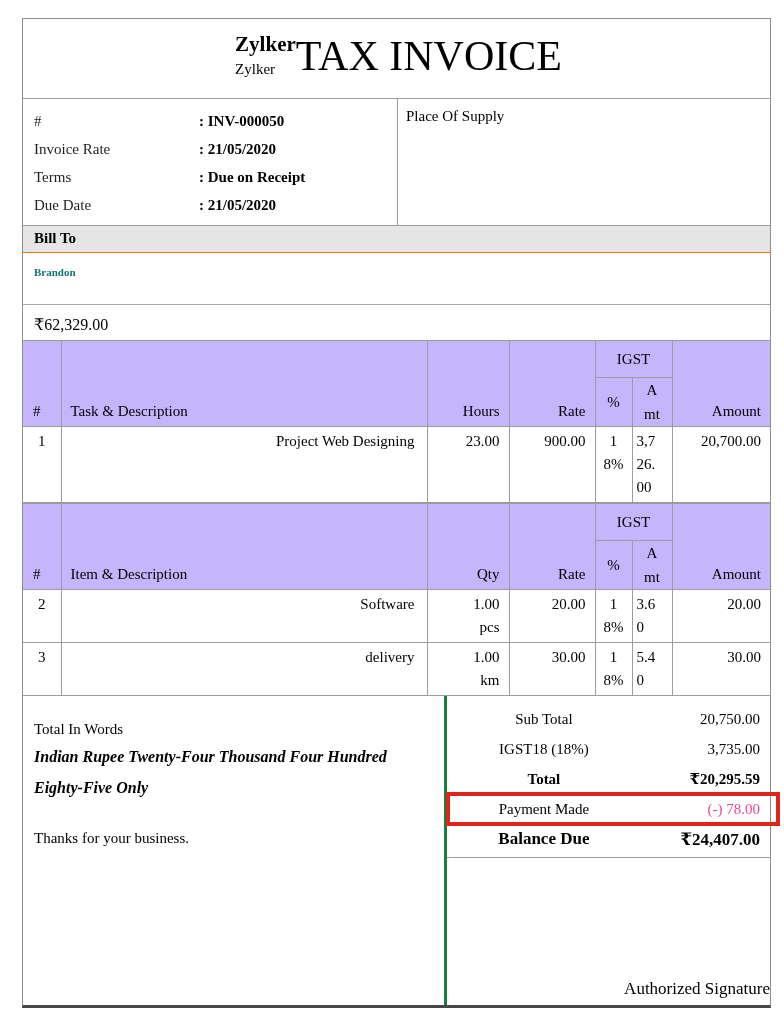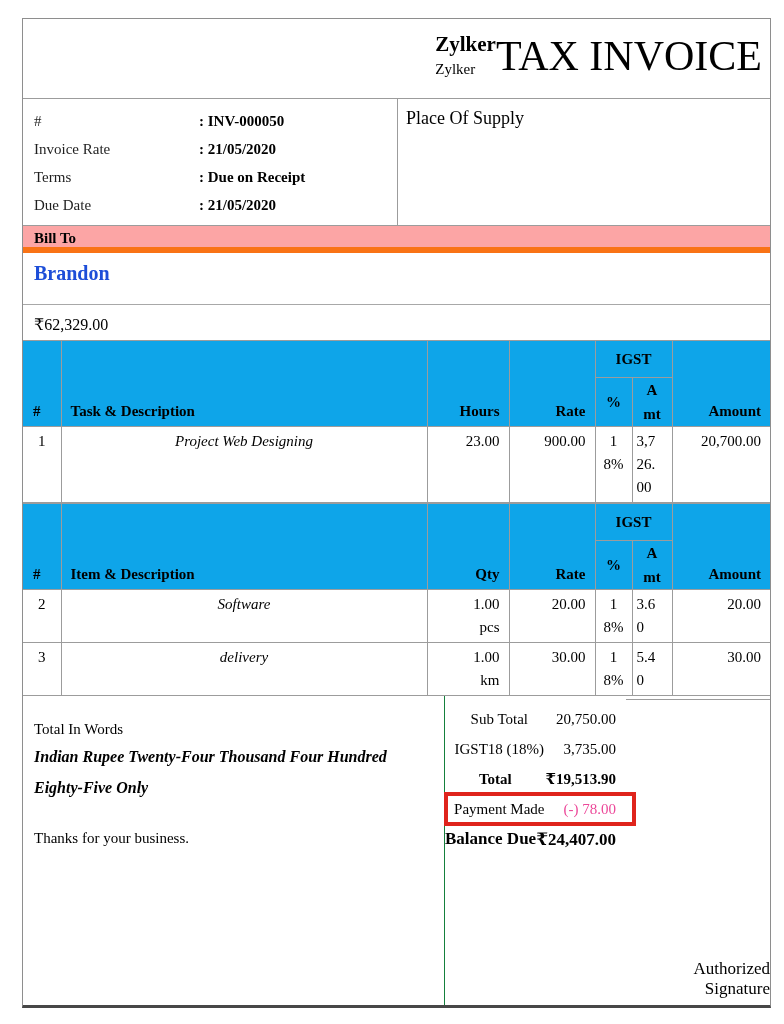--- a/index.html
+++ b/index.html
@@ -10,66 +10,66 @@
     color:#000;
   }
   .invoice {
     position:absolute; left:22px; top:18px; width:749px; height:990px;
     border:1px solid #8e8e8e;
     border-bottom:3px solid #474747;
     background:#fff;
     display:flex; flex-direction:column;
   }
   
-  .header { height:80px; border-bottom:1px solid #9c9c9c; display:flex; justify-content:flex-end; flex-shrink:0; }
+  .header { height:80px; border-bottom:1px solid #9c9c9c; display:flex; justify-content:center; flex-shrink:0; }
   .company { padding:13px 0 0 12px; }
   .company-name { font-size:21px; font-weight:bold; }
   .company-sub  { font-size:15px; margin-top:4px; }
   .doc-title { font-size:42px; line-height:1; padding:16px 8px 0 0; white-space:nowrap; }
   
   .meta { height:127px; border-bottom:1px solid #9c9c9c; display:flex; flex-shrink:0; }
   .meta-left { width:375px; border-right:1px solid #9c9c9c; padding:8px 0 0 11px; }
   .meta-row { display:flex; line-height:28px; font-size:15px; }
   .meta-label { width:165px; color:#1f1f1f; }
   .meta-value { font-weight:bold; }
-  .meta-right { flex:1; padding:9px 0 0 8px; font-size:18px; }
-  
-  .billto { height:27px; background:#fca5a5; border-bottom:6px solid #f97316; font-weight:bold; font-size:15px; line-height:24px; padding-left:11px; flex-shrink:0; }
+  .meta-right { flex:1; padding:9px 0 0 8px; font-size:15px; }
+  
+  .billto { height:27px; background:#e5e5e5; border-bottom:1px solid #f97316; font-weight:bold; font-size:15px; line-height:24px; padding-left:11px; flex-shrink:0; }
   .customer { height:52px; border-bottom:1px solid #a8a8a8; padding:9px 0 0 11px; flex-shrink:0; }
-  .customer-name { color:#1d4ed8; font-weight:bold; font-size:20px; cursor:pointer; }
+  .customer-name { color:#0f766e; font-weight:bold; font-size:11px; cursor:pointer; }
   .balance-banner { height:35px; padding:10px 0 0 11px; font-size:16px; flex-shrink:0; }
   
   table.items { width:100%; border-collapse:collapse; table-layout:fixed; font-size:15px; flex-shrink:0; }
   table.items th, table.items td { border:1px solid #9c9c9c; }
   table.items tr > *:first-child { border-left:none; }
   table.items tr > *:last-child  { border-right:none; }
-  thead th { background:#0ea5e9; font-weight:bold; }
+  thead th { background:#c4b5fd; font-weight:normal; }
   .h-top { height:37px; }
   .h-sub { height:48px; }
   th.h-num    { text-align:left;  vertical-align:bottom; padding:0 0 6px 10px; }
   th.h-desc   { text-align:left;  vertical-align:bottom; padding:0 0 6px 9px; }
   th.h-qty, th.h-rate, th.h-amount { text-align:right; vertical-align:bottom; padding:0 9px 6px 0; }
   th.h-igst   { text-align:center; vertical-align:middle; }
   th.h-pct    { text-align:center; vertical-align:middle; padding:0 5px; }
   th.h-amt    { text-align:center; vertical-align:middle; padding:0 10px; word-break:break-all; line-height:24px; }
   tbody td { vertical-align:top; line-height:23px; }
   td.c-num    { text-align:center; padding:3px 2px; }
-  td.c-desc   { text-align:center;  padding:3px 26px;font-style:italic; }
+  td.c-desc   { text-align:right;  padding:3px 12px; }
   td.c-qty    { text-align:right; padding:3px 9px 3px 2px; }
   td.c-rate   { text-align:right; padding:3px 9px 3px 2px; }
   td.c-pct    { text-align:center; padding:3px 5px; word-break:break-all; }
   td.c-amt    { text-align:left; padding:3px 14px 3px 4px; word-break:break-all; }
   td.c-amount { text-align:right; padding:3px 9px 3px 2px; }
   .qty-unit { display:block; }
   
   .footer { flex:1; display:flex; }
   .words { width:421px; padding:25px 24px 0 11px; font-size:15px; }
   .words-amount { font-weight:bold; font-style:italic; font-size:16px; line-height:31px; margin-top:3px; }
   .thanks { margin-top:27px; }
-  .totals-col { flex:1; border-left:1px solid #15803d; display:flex; flex-direction:row; }
+  .totals-col { flex:1; border-left:3px solid #15803d; display:flex; flex-direction:column; }
   .trows { padding-top:8px; }
   .trow { display:flex; align-items:center; height:30px; font-size:15px; }
   .tlabel { width:60%; text-align:center; }
   .tvalue { flex:1; text-align:right; padding-right:10px; }
   .trow.bold { font-weight:bold; }
   .trow.balance { font-weight:bold; font-size:17px; }
   .trow.payment { position:relative; }
   .trow.payment .tvalue { color:#ec4899; }
   .red-box { position:absolute; left:-1px; right:-10px; top:-2px; bottom:-2px; border:4px solid #df241c; pointer-events:none; }
   .sigbox { border-top:1px solid #9c9c9c; flex:1; position:relative; margin-top:3px; }
@@ -212,21 +212,21 @@
         <div class="trow">
           <span class="tlabel">Sub Total</span>
           <span class="tvalue">20,750.00</span>
         </div>
         <div class="trow">
           <span class="tlabel">IGST18 (18%)</span>
           <span class="tvalue">3,735.00</span>
         </div>
         <div class="trow bold">
           <span class="tlabel">Total</span>
-          <span class="tvalue">₹19,513.90</span>
+          <span class="tvalue">₹20,295.59</span>
         </div>
         <div class="trow payment">
           <span class="red-box"></span>
           <span class="tlabel">Payment Made</span>
           <span class="tvalue">(-) 78.00</span>
         </div>
         <div class="trow balance">
           <span class="tlabel">Balance Due</span>
           <span class="tvalue">₹24,407.00</span>
         </div>

